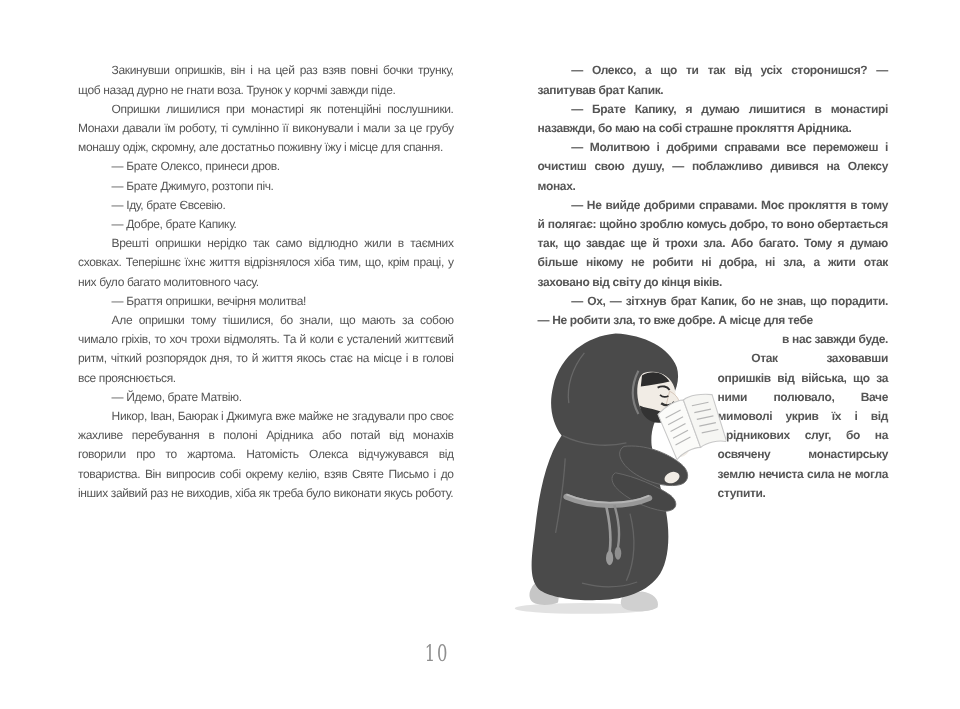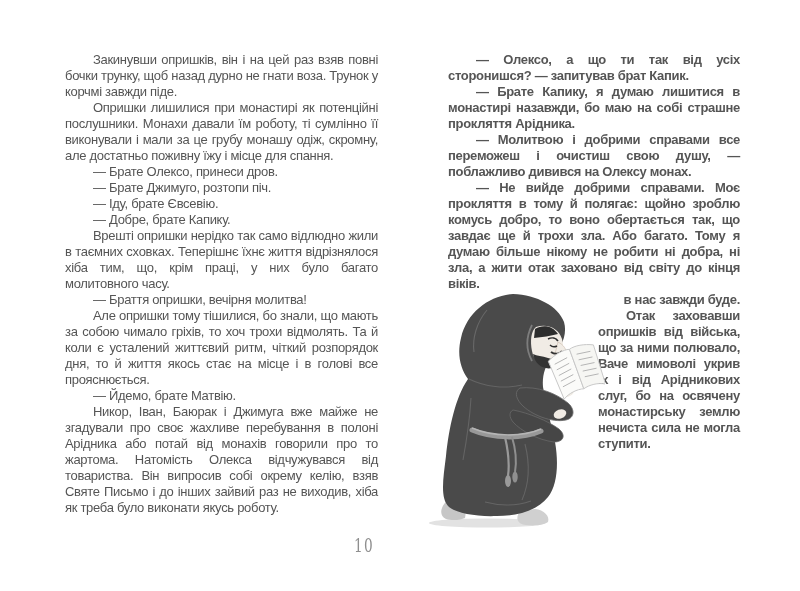--- a/index.html
+++ b/index.html
@@ -3,21 +3,21 @@
 <meta charset="utf-8">
 <style>
   html,body { margin:0; padding:0; }
   body {
     width:800px; height:591px; position:relative;
     background:#ffffff; overflow:hidden;
     font-family:"Liberation Sans", sans-serif;
   }
   .page-col {
     position:absolute; top:52px;
-    font-size:13px; line-height:16px;
+    font-size:10px; line-height:16px;
     color:#555555; letter-spacing:-0.3px;
   }
   .left-col  { left:65px;  width:313px; }
   .right-col { left:448px; width:292px;font-weight:bold; }
   .para {
     margin:0; text-align:justify; text-indent:28px;
   }
   .cont-right {
     margin:0; text-align:right; text-indent:0;
   }
@@ -59,20 +59,21 @@
       <p class="para">Никор, Іван, Баюрак і Джимуга вже майже не згадували про своє жахливе перебування в полоні Арідника або потай від монахів говорили про то жартома. Натомість Олекса відчужувався від товариства. Він випросив собі окрему келію, взяв Святе Письмо і до інших зайвий раз не виходив, хіба як треба було виконати якусь роботу.</p>
     </div>
 </div>
 
 <div class="page-col right-col">
   <div>
       <p class="para">— Олексо, а що ти так від усіх сторонишся? — запитував брат Капик.</p>
       <p class="para">— Брате Капику, я думаю лишитися в монастирі назавжди, бо маю на собі страшне прокляття Арідника.</p>
       <p class="para">— Молитвою і добрими справами все переможеш і очистиш свою душу, — поблажливо дивився на Олексу монах.</p>
       <p class="para">— Не вийде добрими справами. Моє прокляття в тому й полягає: щойно зроблю комусь добро, то воно обертається так, що завдає ще й трохи зла. Або багато. Тому я думаю більше нікому не робити ні добра, ні зла, а жити отак заховано від світу до кінця віків.</p>
+      <p class="para">— Ох, — зітхнув брат Капик, бо не знав, що порадити. — Не робити зла, то вже добре. А місце для тебе</p>
     </div>
 
   <div class="illu-float">
     <svg class="monk-svg" viewBox="0 0 180 240" xmlns="http://www.w3.org/2000/svg">
       <g>
         <ellipse cx="62" cy="231" rx="58" ry="4.5" fill="#e2e2e2"></ellipse>
         <path fill="#c6c6c6" d="M22,209 C15,215 14,224 21,227 C27,229 36,228 40,226 C42,218 38,210 31,206 Z"></path>
         <path fill="#d0d0d0" d="M95,219 C90,226 92,232 101,233 C110,234 119,233 123,230 C125,224 119,218 110,217 Z"></path>
         <path d="M88,2 C112,3 133,14 139,30 C143,44 135,58 126,67
                  C120,74 117,84 118,95 C121,112 126,132 130,150

